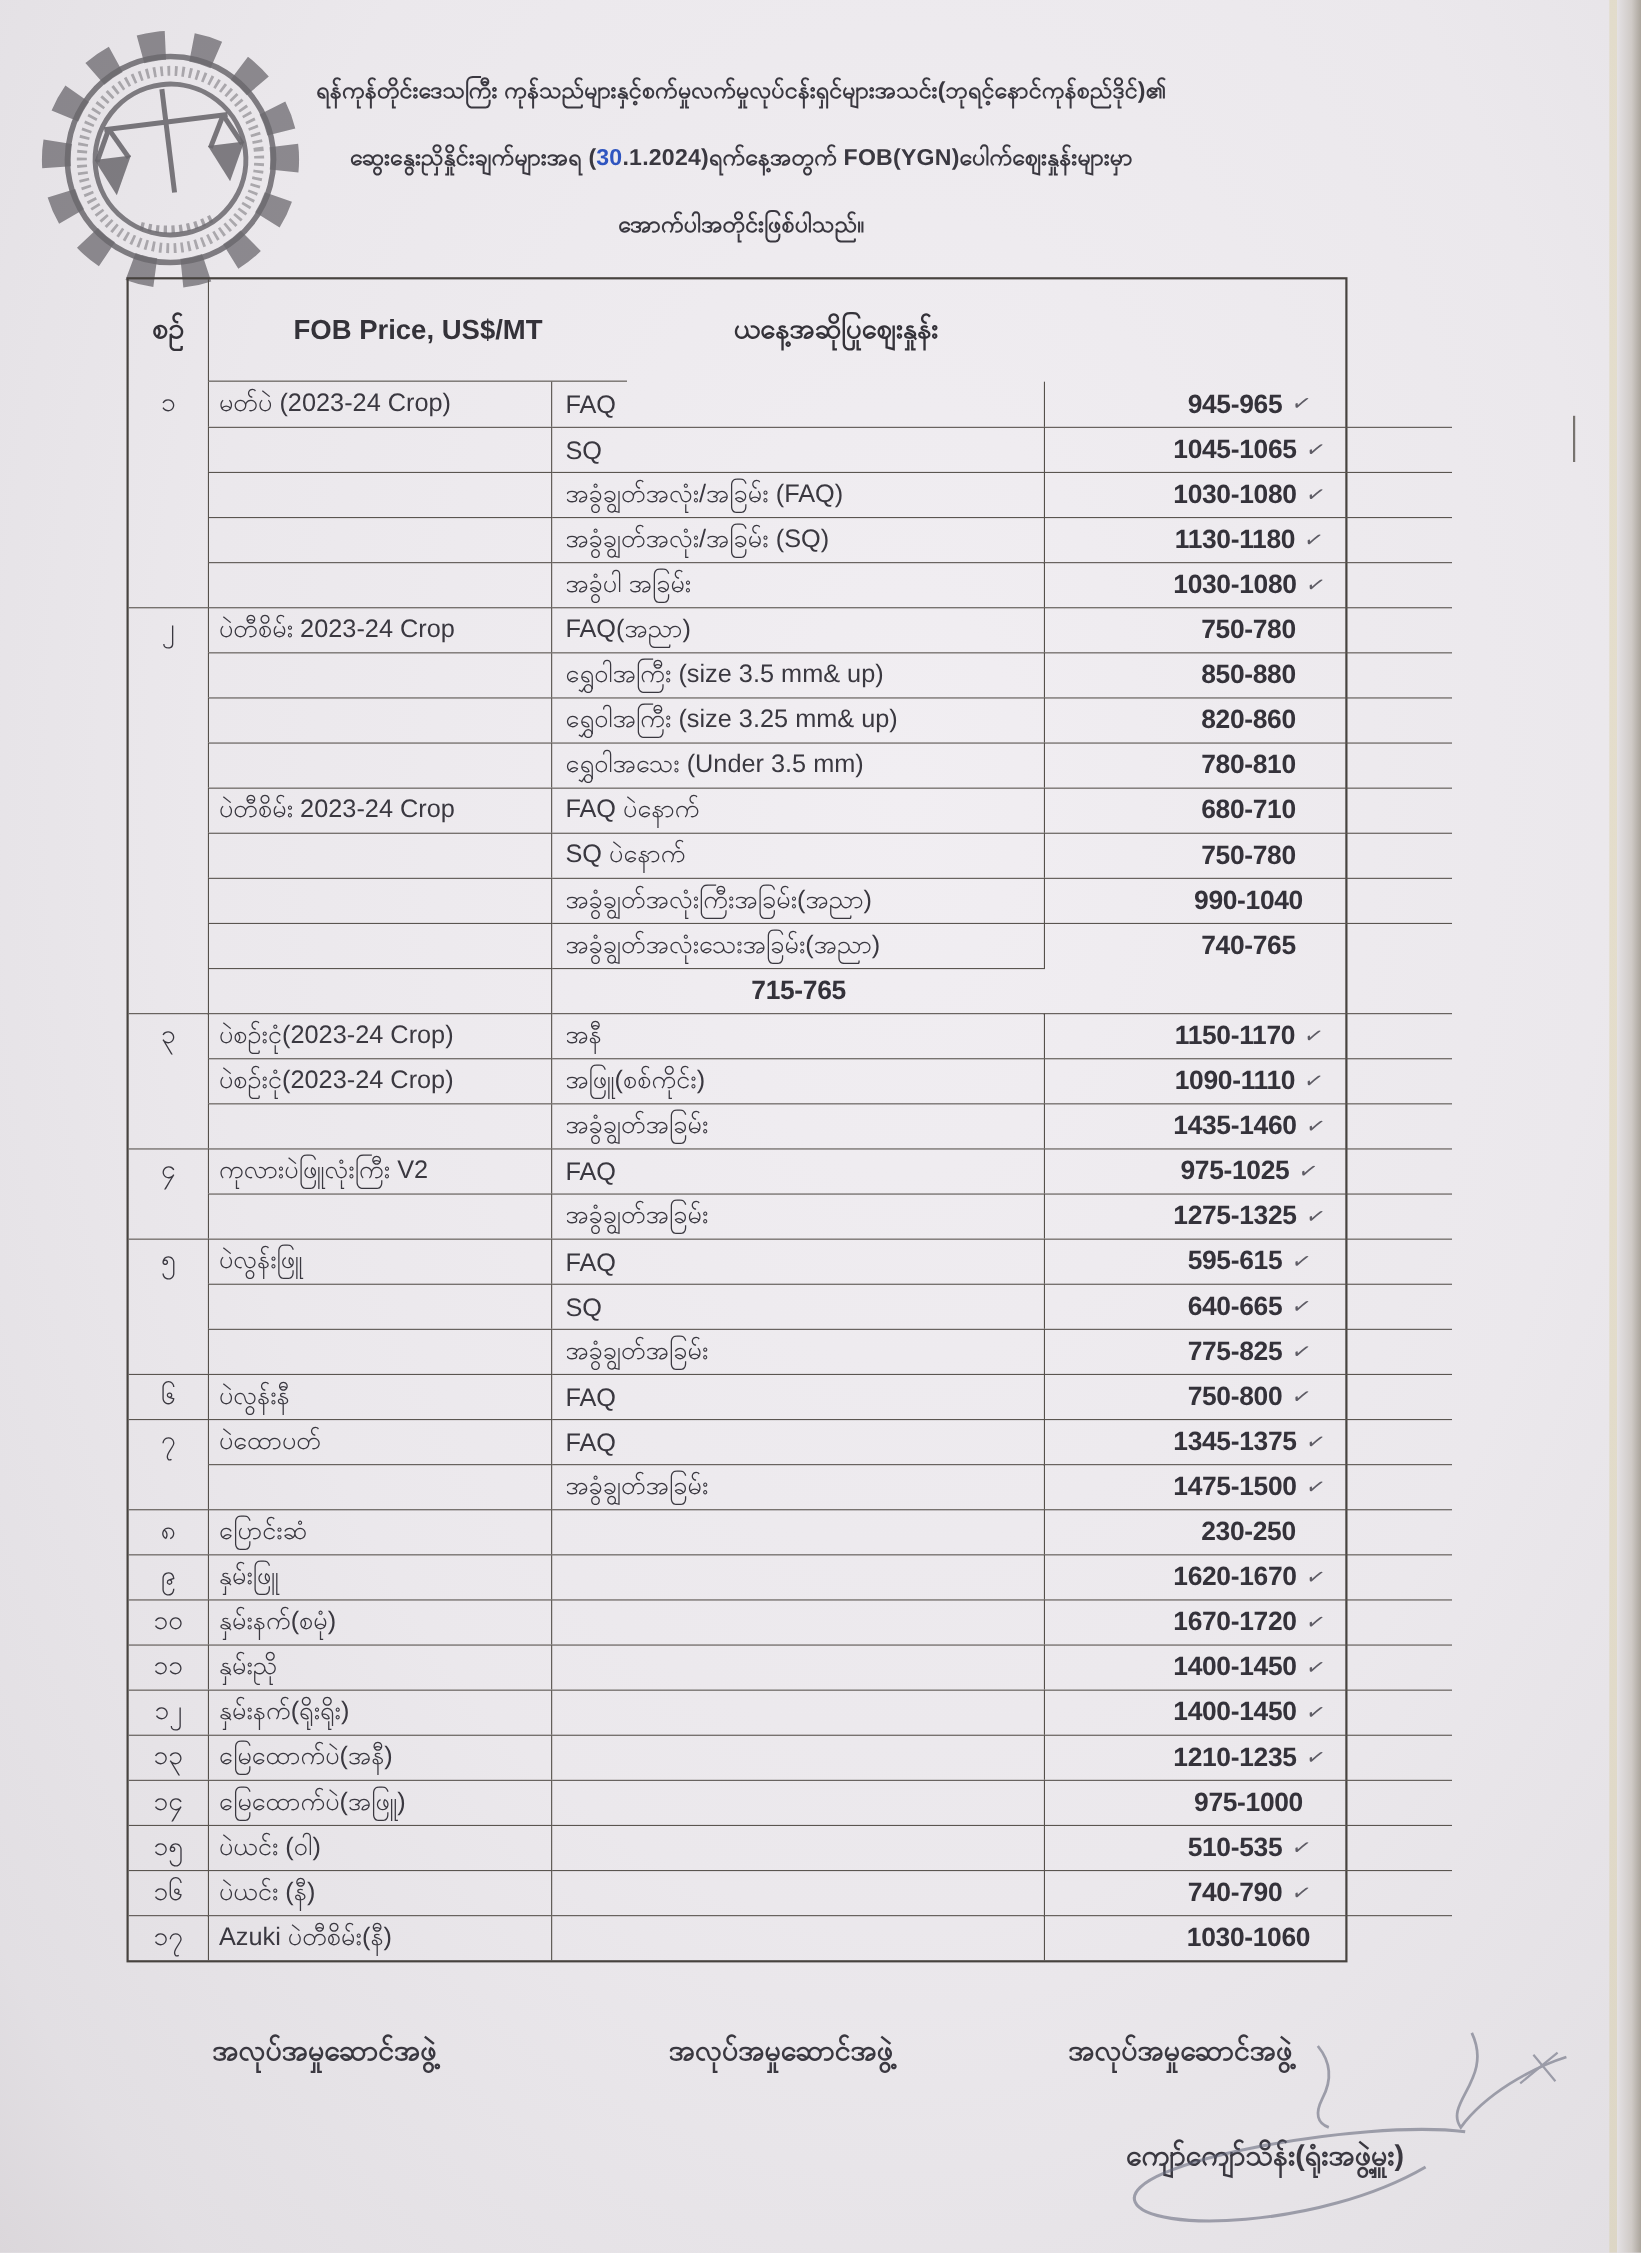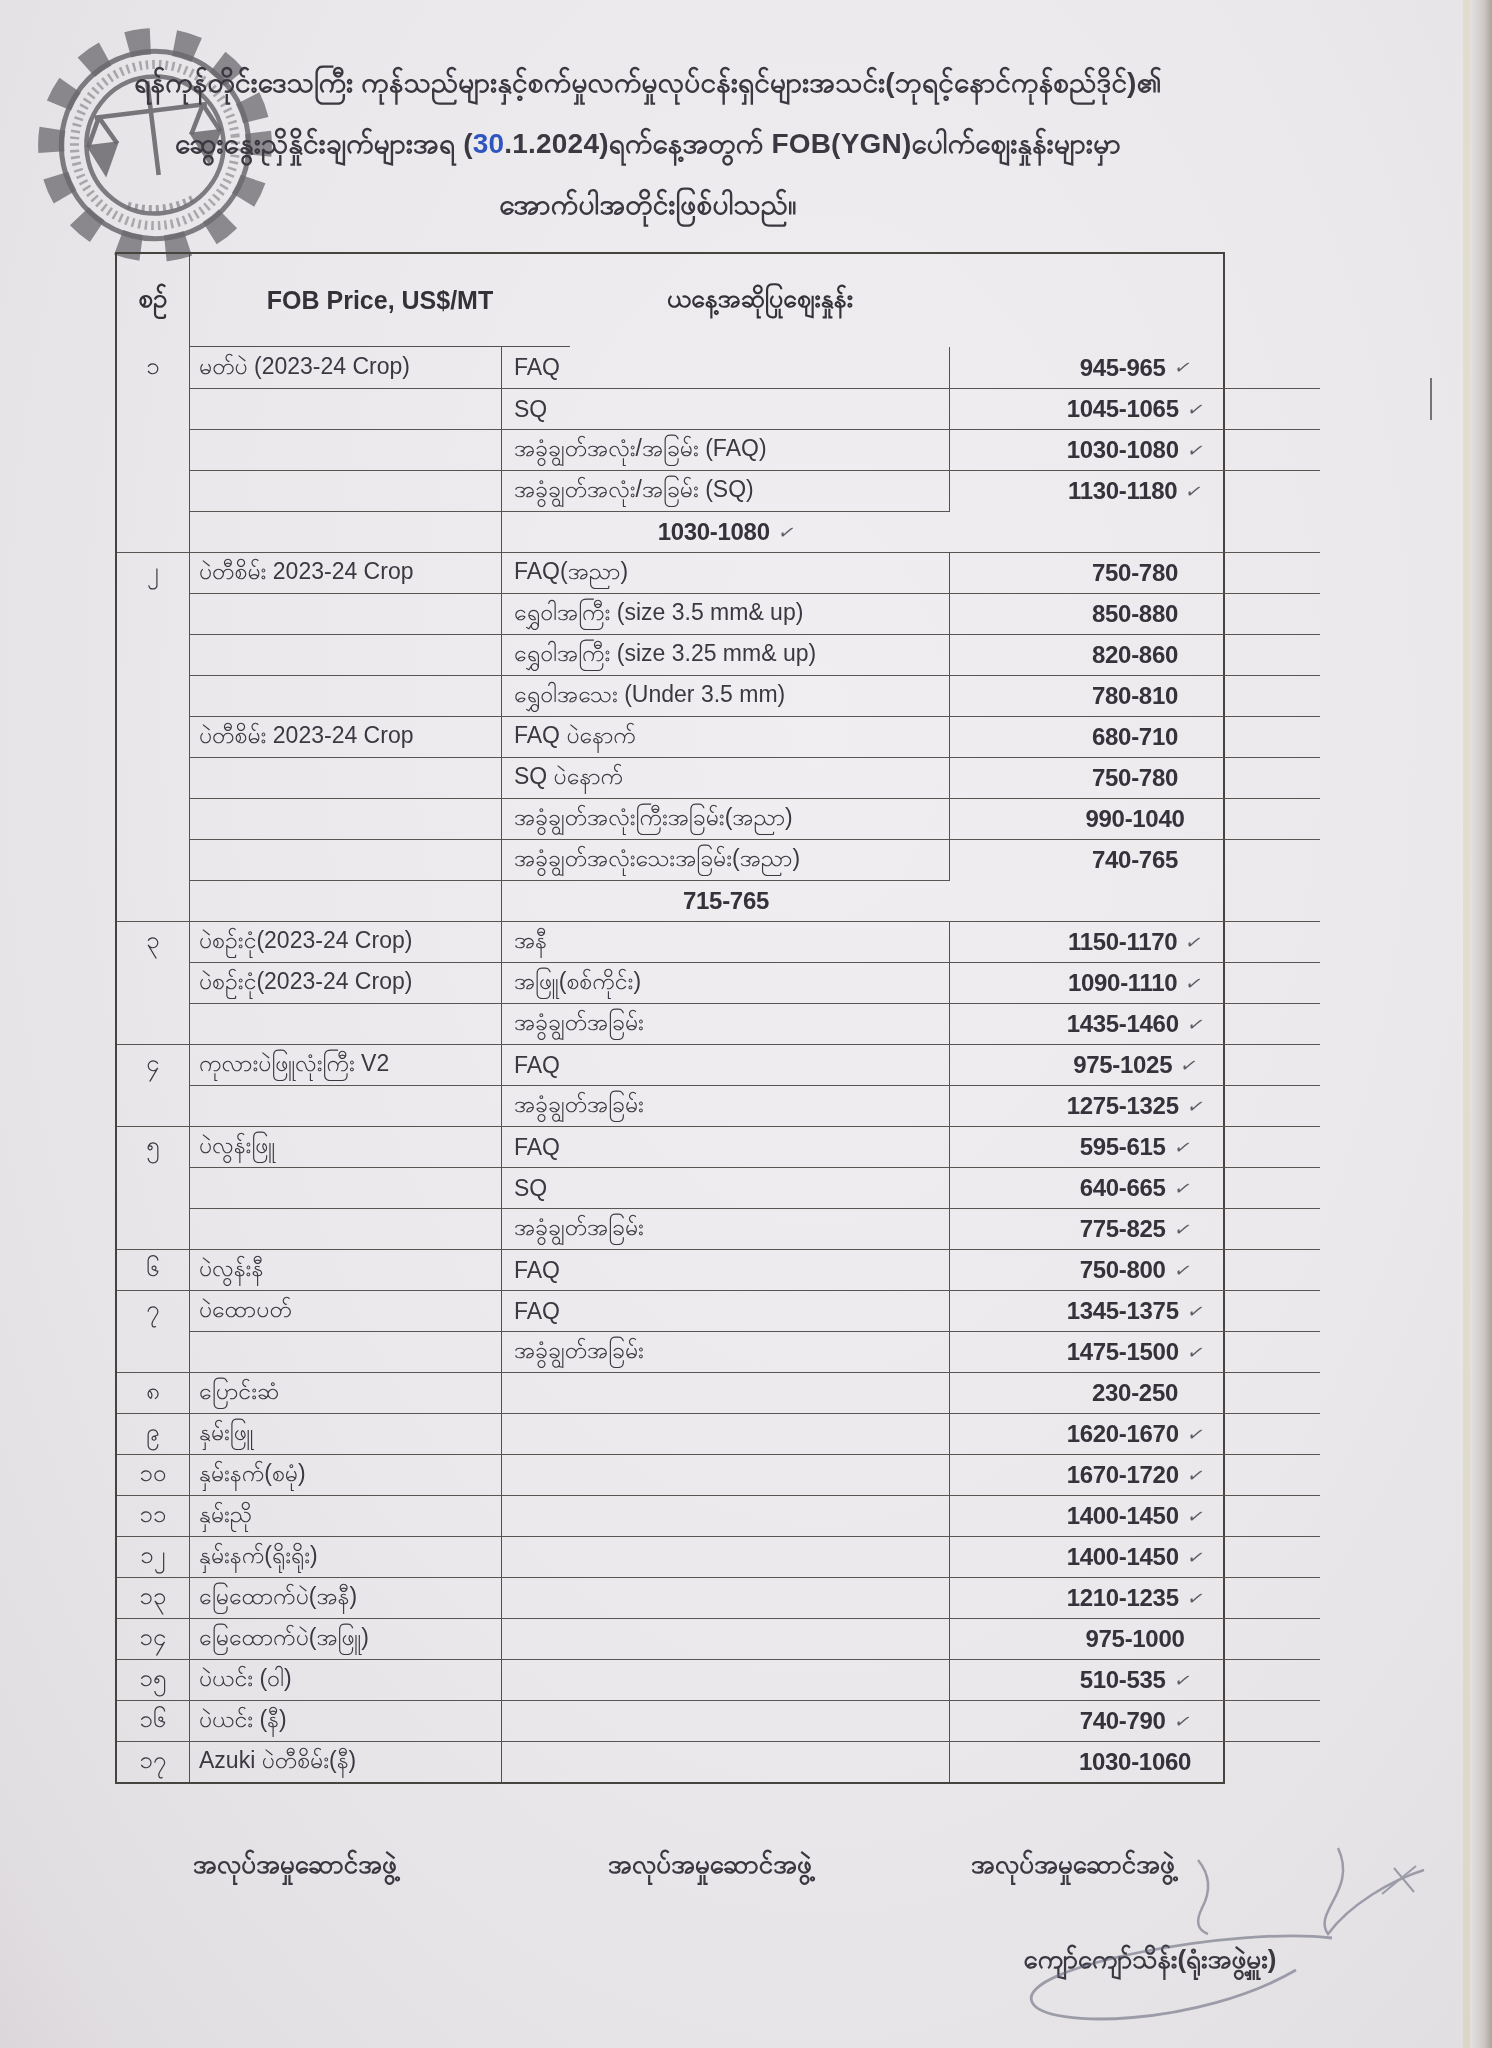--- a/index.html
+++ b/index.html
@@ -13,22 +13,22 @@
     background:radial-gradient(ellipse at 55% 35%, #f1eef2 0%, #ebe8ec 55%, #e2dfe3 90%, #dbd7db 100%);
     color:#37353d;
   }
   
   .edge-strip{position:absolute;top:0;right:22px;width:7px;height:100%;
     background:linear-gradient(#d6c98f55,#d9cd9a66 40%,#d2c48a55);}
   .edge-shadow{position:absolute;top:0;right:0;width:22px;height:100%;
     background:linear-gradient(90deg,#e4e1e4 0%,#cfcac6 60%,#aaa49b 100%);}
 
   
-  .doc-header{position:absolute;left:58px;top:52px;width:1180px;text-align:center;
-    font-size:28px;line-height:61px;font-weight:600;color:#3a3840;letter-spacing:.2px;}
+  .doc-header{position:absolute;left:84px;top:52px;width:1180px;text-align:center;
+    font-size:21px;line-height:61px;font-weight:600;color:#3a3840;letter-spacing:.2px;}
   .doc-header .blue{color:#2f55c0;font-weight:700;}
 
   
   .stamp{position:absolute;left:24px;top:14px;width:262px;height:262px;
     opacity:.68;transform:rotate(-7deg);}
 
   
   .price-table{position:absolute;left:115px;top:252px;width:1110px;
     border:2.4px solid #47433f;box-sizing:border-box;background:transparent;}
   .thead{display:grid;grid-template-columns:73px 760px 368px;height:93px;}
@@ -139,20 +139,21 @@
           <div class="cell name"></div>
           <div class="cell grade">အခွံချွတ်အလုံး/အခြမ်း (SQ)</div>
           <div class="cell price">
             <span>1130-1180</span>
             <span class="tick">✓</span>
           </div>
         </div>
         <div class="row">
           <div class="cell no"></div>
           <div class="cell name"></div>
+          <div class="cell grade">အခွံပါ အခြမ်း</div>
           <div class="cell price">
             <span>1030-1080</span>
             <span class="tick">✓</span>
           </div>
         </div>
         <div class="row section-start">
           <div class="cell no">၂</div>
           <div class="cell name">ပဲတီစိမ်း 2023-24 Crop</div>
           <div class="cell grade">FAQ(အညာ)</div>
           <div class="cell price">

